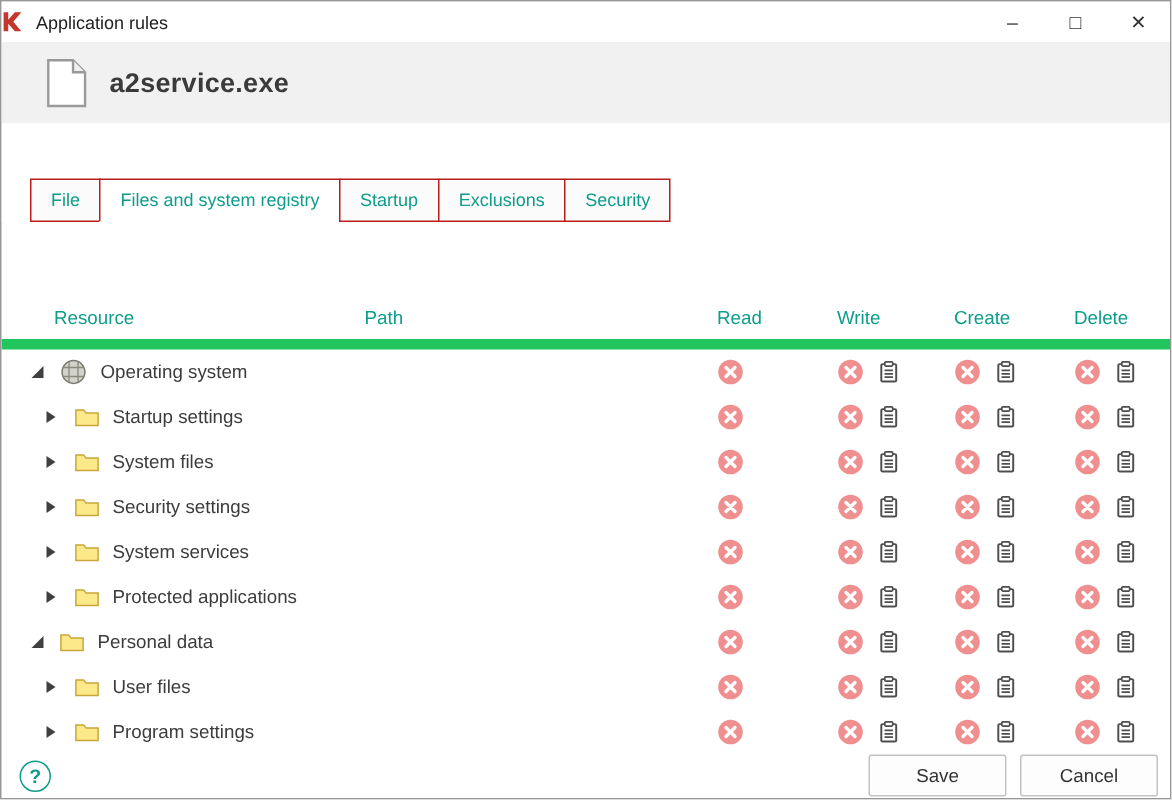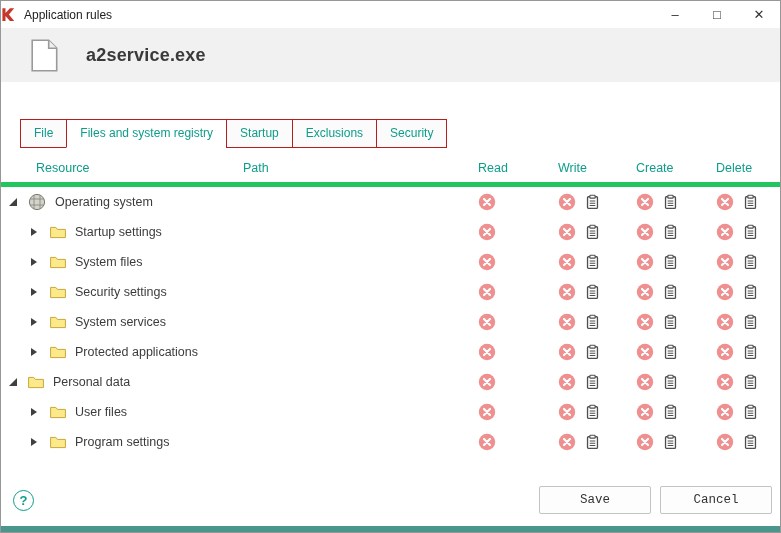--- a/index.html
+++ b/index.html
@@ -12,52 +12,52 @@
   
   .titlebar { height:27px; flex:0 0 auto; display:flex; align-items:center; padding-left:0; background:#fff; }
   .k-logo { width:16px; height:16px; margin-right:7px; display:flex; align-items:center; }
   .win-title { font-size:12px; color:#222; }
   .win-controls { margin-left:auto; display:flex; height:100%; }
   .win-btn { width:42px; height:100%; display:flex; align-items:center; justify-content:center;
              font-size:13px; color:#333; cursor:default; }
   
   .app-header { height:54px; flex:0 0 auto; background:#f1f1f1; display:flex; align-items:center; padding-left:30px; }
   .file-icon { margin-right:15px; display:flex; }
-  .app-name { font-size:18px; font-weight:bold; color:#3a3a3a; letter-spacing:0.2px;margin-left:13px; }
+  .app-name { font-size:18px; font-weight:bold; color:#3a3a3a; letter-spacing:0.2px; }
   
   .tab-bar { display:flex; padding:13px 0 0 20px; background:#fff; flex:0 0 auto; }
   .tab { padding:6px 13px 7px 13px; font-size:12px; color:var(--accent); background:#fbfbfb;
          border:1px solid #b91c1c; margin-left:-1px; cursor:default; white-space:nowrap;margin-top:24px; }
   .tab.active { background:#fff; border-bottom-color:#fff; }
   
   .table { flex:0 0 auto; padding-top:13px; }
   .grid-row { display:grid; grid-template-columns:240px 235px 80px 78px 80px 68px; align-items:center; }
-  .thead { border-bottom:5px solid #22c55e; padding-bottom:7px; }
+  .thead { border-bottom:7px solid #22c55e; padding-bottom:7px;margin-top:44px; }
   .thead .cell { font-size:12.5px; color:var(--accent); padding-left:2px; }
   .thead .cell.col-0 { padding-left:35px; }
   .row { height:30px; }
   .res-cell { display:flex; align-items:center; }
-  .res-cell.level0 { padding-left:8px; }
+  .res-cell.level0 { padding-left:20px; }
   .res-cell.level1 { padding-left:30px; }
   .caret-box { width:11px; display:flex; justify-content:flex-start; margin-right:8px; flex:0 0 auto; }
   .caret-exp { width:0; height:0; border-bottom:8px solid #404040; border-left:8px solid transparent; }
   .caret-col { width:0; height:0; border-top:4.5px solid transparent; border-bottom:4.5px solid transparent; border-left:6px solid #404040; }
   .tree-icon { display:flex; margin-right:9px; flex:0 0 auto; }
   .row-label { font-size:12.5px; color:#3c3c3c; white-space:nowrap; }
   .path-cell { height:100%; }
   .action-cell { display:flex; align-items:center; gap:9px; padding-left:2px; }
   .action-icon { display:flex; cursor:pointer; }
   
   .footer { margin-top:auto; flex:0 0 auto; display:flex; align-items:center; padding:0 8px 12px 12px; }
   .help-btn { width:21px; height:21px; border:1.5px solid var(--accent); border-radius:50%;
               display:flex; align-items:center; justify-content:center;
               color:var(--accent); font-size:13px; font-weight:bold; cursor:pointer; }
   .btn-group { margin-left:auto; display:flex; gap:9px; }
-  .btn { width:112px; height:28px; background:#fdfdfd; border:1px solid #c3c3c3; border-radius:2px;
-         font-size:12.5px; color:#333; font-family:Liberation Mono, monospace; cursor:pointer; }
+  .btn { width:92px; height:28px; background:#fdfdfd; border:1px solid #c3c3c3; border-radius:2px;
+         font-size:12.5px; color:#333; font-family:Liberation Sans, sans-serif; cursor:pointer; }
   
   .bottom-strip { height:6px; flex:0 0 auto; background:var(--strip); }
 </style>
 </head>
 <body>
 
 <div class="window">
 
   <div class="titlebar">
     <span class="k-logo">

